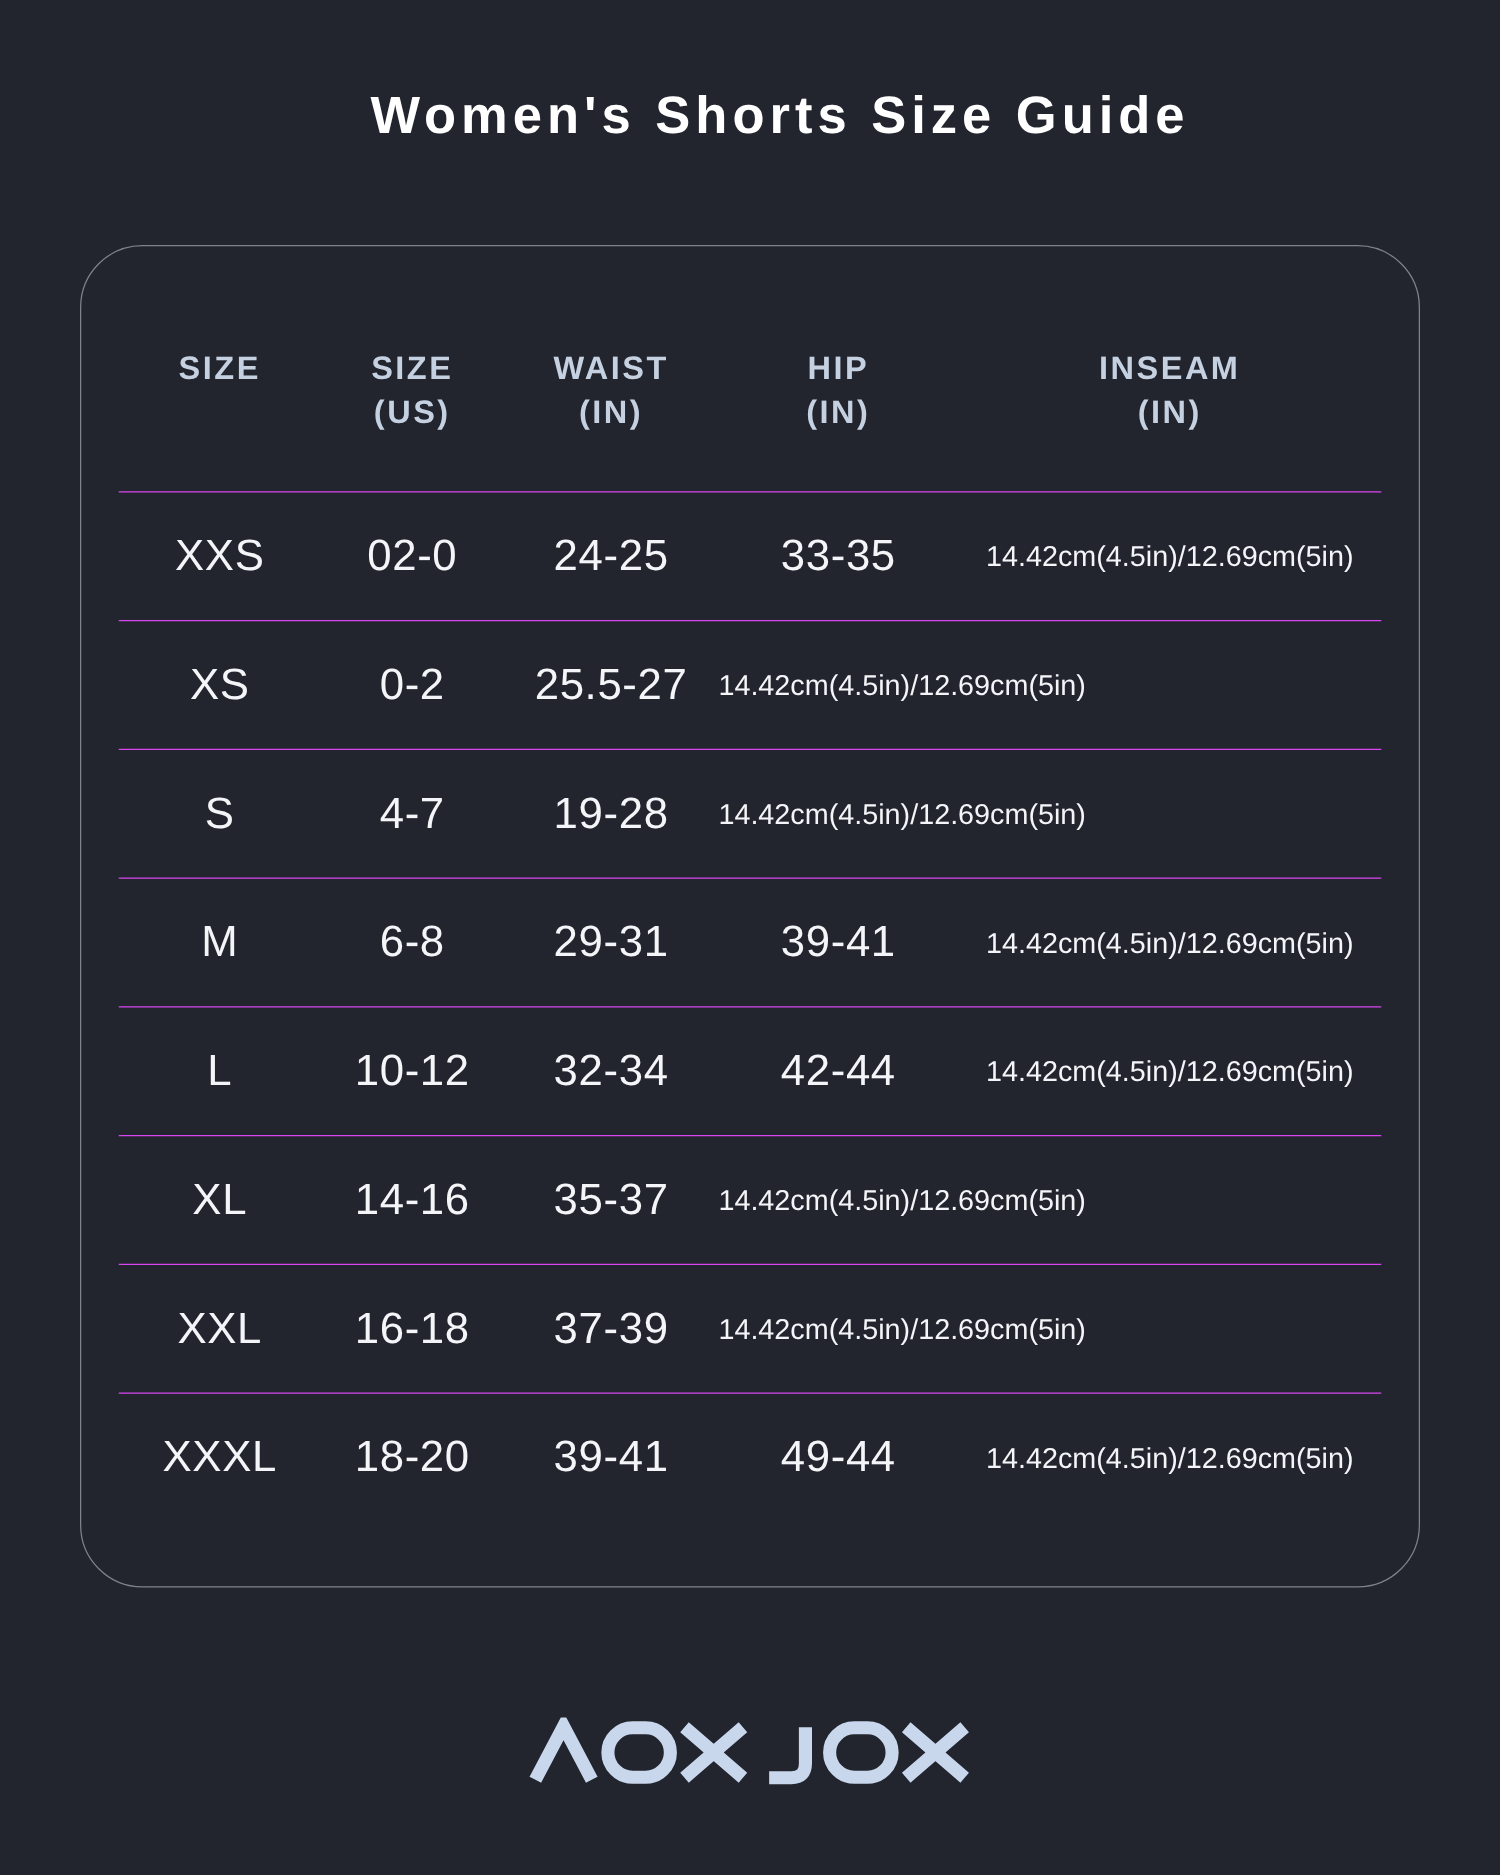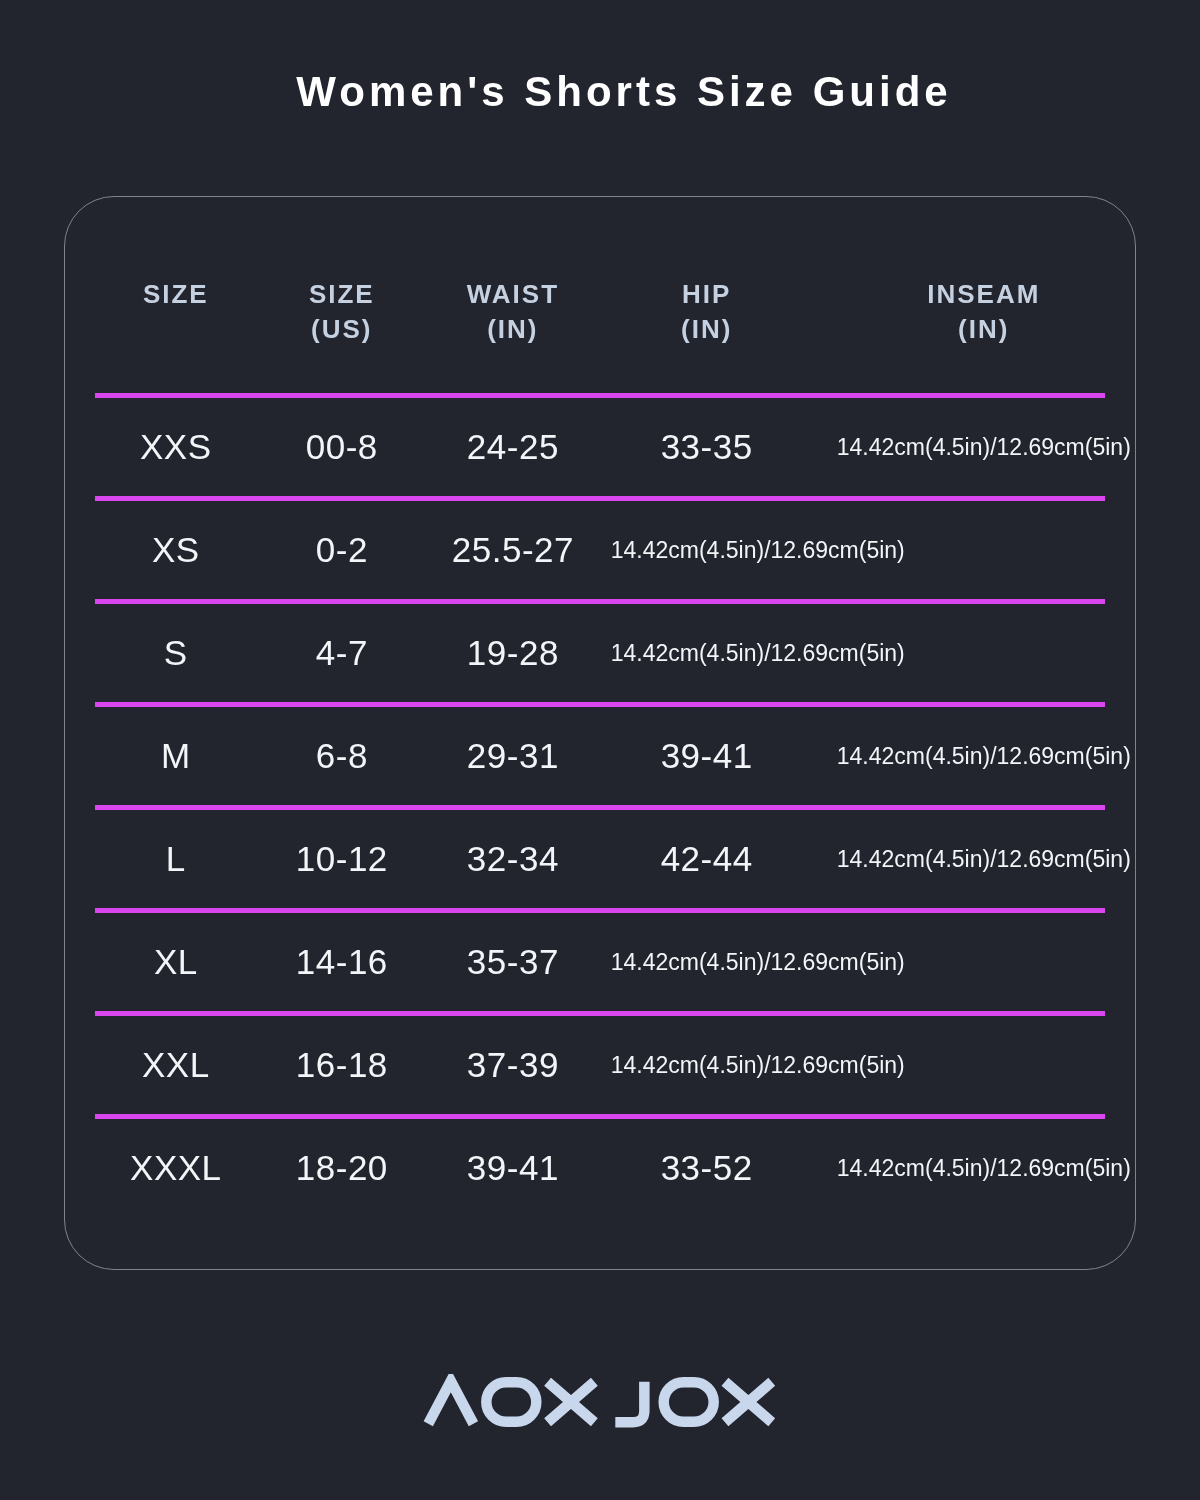--- a/index.html
+++ b/index.html
@@ -22,38 +22,37 @@
     width: 1072px;
     margin: 80px auto 0 auto;
     border: 1px solid #7e838e;
     border-radius: 50px;
     padding: 0 30px 52px 30px;
   }
   .grid-row {
     display: grid;
     grid-template-columns: 16% 14.5% 17% 19% 33.5%;
     align-items: center;
-    gap: 12px;
   }
   .header-row {
     padding: 80px 0 46px 0;
     align-items: start;
   }
   .hcell {
     text-align: center;
     color: #c5d1e1;
     font-size: 26px;
     font-weight: bold;
     letter-spacing: 2px;
     line-height: 35px;
   }
   .hline { display: block; }
   .data-row {
     height: 103px;
-    border-top: 5px solid #d946ef;
+    border-top: 1px solid #d946ef;
     color: #f3f5f8;
   }
   .cell {
     text-align: center;
     font-size: 35px;
     letter-spacing: 0.5px;
     white-space: nowrap;
   }
   .cell.inseam {
     font-size: 23px;
@@ -100,21 +99,21 @@
       <span class="hline">(IN)</span>
     </div>
     <div class="hcell">
       <span class="hline">INSEAM</span>
       <span class="hline">(IN)</span>
     </div>
   </div>
 
   <div class="grid-row data-row">
     <div class="cell">XXS</div>
-    <div class="cell">00-8</div>
+    <div class="cell">02-0</div>
     <div class="cell">24-25</div>
     <div class="cell">33-35</div>
     <div class="cell inseam">14.42cm(4.5in)/12.69cm(5in)</div>
   </div>
 
   <div class="grid-row data-row">
     <div class="cell">XS</div>
     <div class="cell">0-2</div>
     <div class="cell">25.5-27</div>
     <div class="cell inseam">14.42cm(4.5in)/12.69cm(5in)</div>
@@ -154,21 +153,21 @@
     <div class="cell">XXL</div>
     <div class="cell">16-18</div>
     <div class="cell">37-39</div>
     <div class="cell inseam">14.42cm(4.5in)/12.69cm(5in)</div>
   </div>
 
   <div class="grid-row data-row">
     <div class="cell">XXXL</div>
     <div class="cell">18-20</div>
     <div class="cell">39-41</div>
-    <div class="cell">33-52</div>
+    <div class="cell">49-44</div>
     <div class="cell inseam">14.42cm(4.5in)/12.69cm(5in)</div>
   </div>
 
 </div>
 
 <div class="footer">
   <svg class="logo-svg" width="358" height="56" viewBox="-4 -3 444 68" fill="none" stroke="#c9d7ed" stroke-width="13" stroke-linejoin="miter" stroke-linecap="butt">
     <path d="M5 58 L33 5 L61 58"></path>
     <rect x="77" y="6.5" width="62" height="49" rx="24.5"></rect>
     <path d="M153 6 L211 56 M211 6 L153 56"></path>

